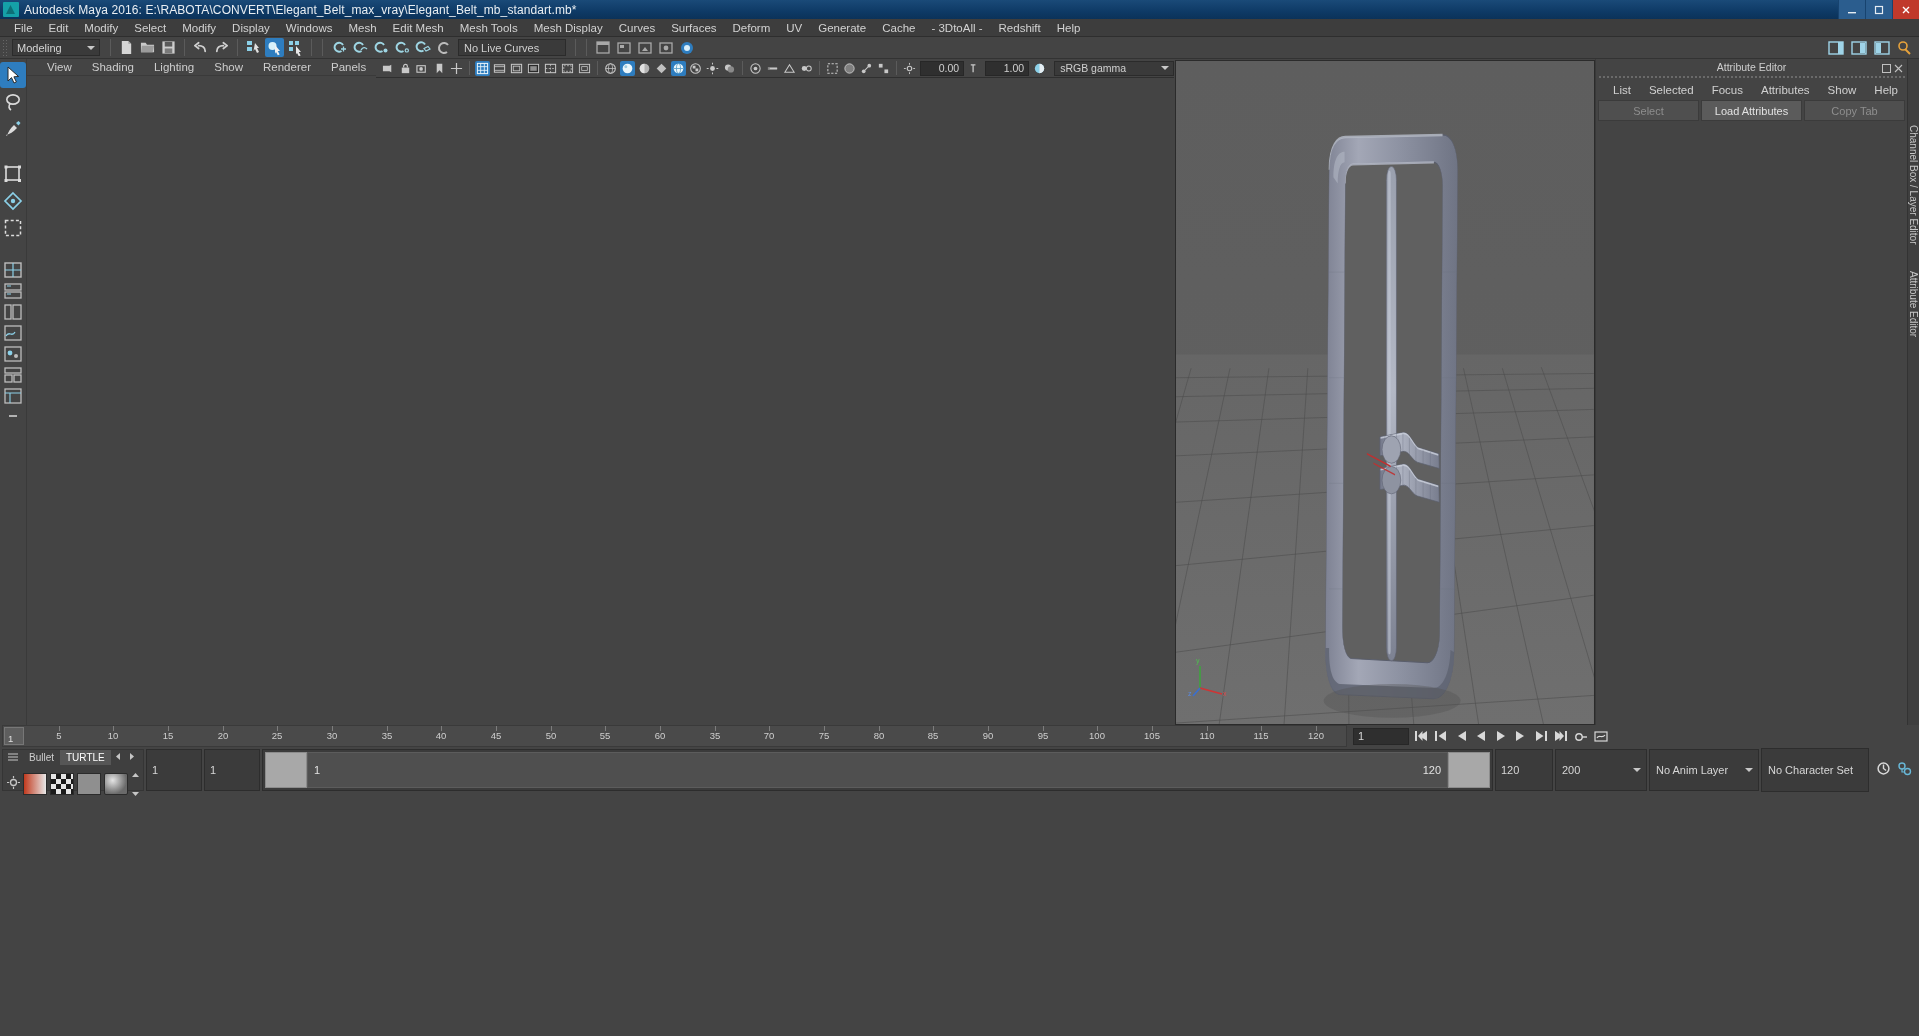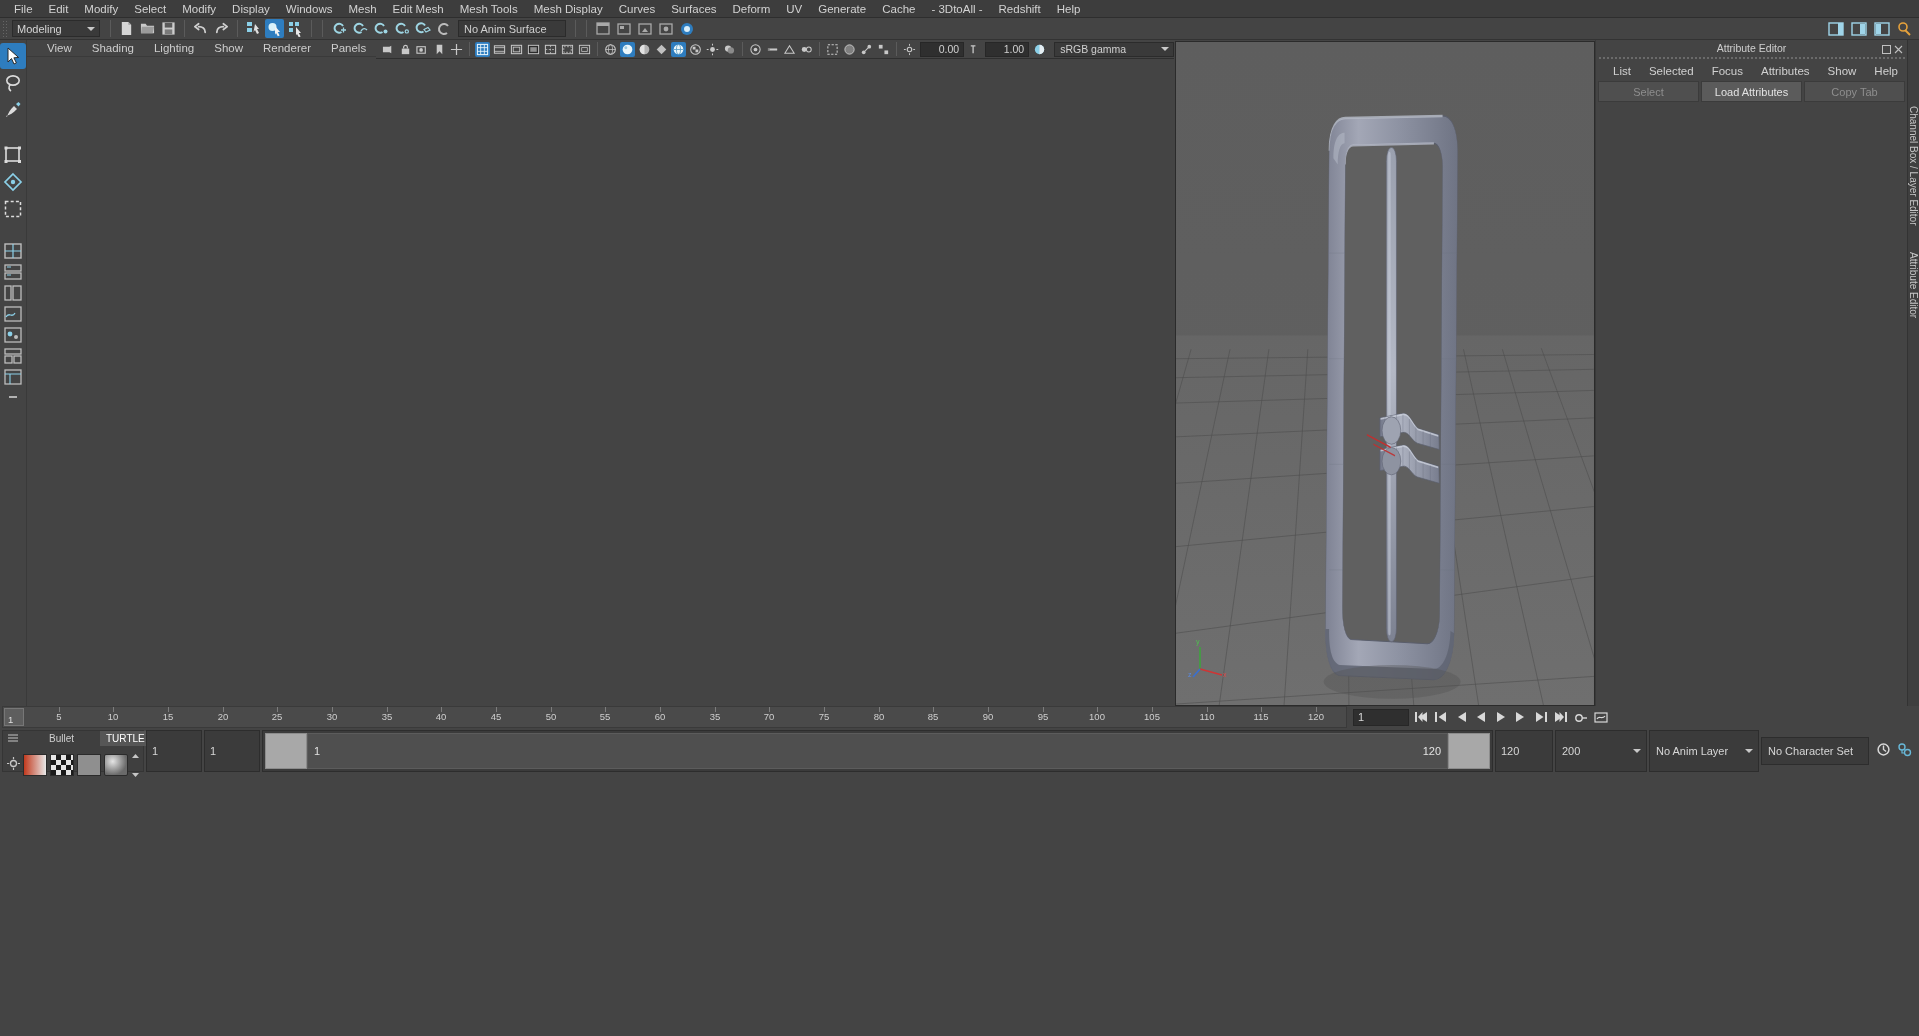--- a/index.html
+++ b/index.html
@@ -179,21 +179,21 @@
   .ts-right { flex:1 1 auto; display:flex; align-items:center; padding-left:6px; gap:3px; }
   .ts-cur-field { width:56px; height:17px; background:#2f2f2f; border:1px solid #272727;
     color:#d6d6d6; font-size:11px; display:flex; align-items:center; padding-left:4px; }
   .pb { width:17px; height:17px; display:flex; align-items:center; justify-content:center; }
   .pb svg { display:block; }
 
   
   .rangerow { height: 46px; background:#444; display:flex; align-items:center; gap:2px; padding:2px; }
   .shelf-mini { width:142px; height:42px; background:#3f3f3f; border:1px solid #353535;
     display:flex; flex-direction:column; }
-  .shelf-tabs { height:15px; display:flex; align-items:center; font-size:10px; color:#cfcfcf;gap:20px; }
+  .shelf-tabs { height:15px; display:flex; align-items:center; font-size:10px; color:#cfcfcf; }
   .shelf-tab { padding:0 6px; line-height:15px; }
   .shelf-tab.active { background:#565656; color:#fff; }
   .shelf-icons { flex:1 1 auto; display:flex; align-items:center; gap:3px; padding-left:4px; }
   .swatch { width:24px; height:22px; border:1px solid #2b2b2b; }
   .rfield { width:56px; height:42px; background:#3b3b3b; border:1px solid #2d2d2d;
     color:#d6d6d6; font-size:11px; display:flex; align-items:center; padding-left:5px; }
   .rangebar { flex:1 1 auto; height:42px; background:#3b3b3b; border:1px solid #2d2d2d;
     position:relative; display:flex; align-items:center; }
   .range-handle { position:absolute; top:2px; width:42px; height:36px;
     background:#a8a8a8; border:1px solid #8c8c8c; }
@@ -204,38 +204,59 @@
   .range-track .r { position:absolute; right:6px; top:50%; transform:translateY(-50%);
     color:#e2e2e2; font-size:11px; }
   .rfield2 { width:58px; height:42px; background:#3b3b3b; border:1px solid #2d2d2d;
     color:#d6d6d6; font-size:11px; display:flex; align-items:center; padding-left:5px; }
   .anim-select { width:92px; height:42px; background:#3b3b3b; border:1px solid #2d2d2d;
     color:#d6d6d6; font-size:11px; display:flex; align-items:center; padding-left:6px;
     position:relative; }
   .anim-select .caret { position:absolute; right:5px; top:50%; margin-top:-2px;
     border-left:4px solid transparent; border-right:4px solid transparent;
     border-top:4px solid #c8c8c8; }
-  .charset { width:108px; height:28px; background:#3b3b3b; border:1px solid #2d2d2d;
+  .charset { width:108px; height:44px; background:#3b3b3b; border:1px solid #2d2d2d;
     color:#d6d6d6; font-size:11px; display:flex; align-items:center; padding-left:6px; }
   .endbtns { display:flex; align-items:center; gap:4px; padding:0 4px; }
 
   
   .cmdrow { height: 22px; background:#444; display:flex; align-items:center;
     gap:3px; padding: 0 2px; }
   .mel-label { width:46px; color:#d2d2d2; font-size:11px; text-align:center; }
   .cmd-input { width:398px; height:17px; background:#2f2f2f; border:1px solid #272727; }
   .cmd-out { flex:1 1 auto; height:17px; background:#2f2f2f; border:1px solid #272727; }
   .cmd-icon { width:16px; height:16px; display:flex; align-items:center; justify-content:center; }
   .help-row { height: 14px; background:#444; }
 </style>
 </head>
 <body>
 
 <div class="app">
 
+  <div class="titlebar">
+    <div class="maya-logo"></div>
+    <div class="title-text">Autodesk Maya 2016: E:\RABOTA\CONVERT\Elegant_Belt_max_vray\Elegant_Belt_mb_standart.mb*</div>
+    <div class="winbtns">
+      <div class="winbtn">
+        <svg width="10" height="10" viewBox="0 0 10 10">
+            <rect x="1" y="7" width="8" height="1.4" fill="#e6edf3"></rect>
+          </svg>
+      </div>
+      <div class="winbtn">
+        <svg width="10" height="10" viewBox="0 0 10 10">
+            <rect x="1.5" y="1.5" width="7" height="7" fill="none" stroke="#e6edf3" stroke-width="1.2"></rect>
+          </svg>
+      </div>
+      <div class="winbtn close">
+        <svg width="10" height="10" viewBox="0 0 10 10">
+            <path d="M2 2 L8 8 M8 2 L2 8" stroke="#fff" stroke-width="1.4"></path>
+          </svg>
+      </div>
+    </div>
+  </div>
 
   <div class="menubar">
     <div class="mi">File</div>
     <div class="mi">Edit</div>
     <div class="mi">Modify</div>
     <div class="mi">Select</div>
     <div class="mi">Modify</div>
     <div class="mi">Display</div>
     <div class="mi">Windows</div>
     <div class="mi">Mesh</div>
@@ -346,21 +367,21 @@
           <path d="M10 4.5a4.5 4.5 0 1 0 -1.5 6" fill="none" stroke="#9ed6e4" stroke-width="2"></path>
           <path d="M9 8.5l4-2 2 2.5-4 2z" fill="none" stroke="#9ed6e4" stroke-width="1.2"></path>
         </svg>
     </div>
     <div class="tbtn">
       <svg width="16" height="16" viewBox="0 0 16 16">
           <path d="M12 5a5 5 0 1 0 -1 7" fill="none" stroke="#bcbcbc" stroke-width="2"></path>
         </svg>
     </div>
     <div class="live-field">
-      <span>No Anim Surface</span>
+      <span>No Live Curves</span>
     </div>
     <div class="tsep"></div>
     <div class="tsep"></div>
 
     <div class="tbtn">
       <svg width="16" height="16" viewBox="0 0 16 16">
           <rect x="2" y="2" width="12" height="11" fill="none" stroke="#a9a9a9" stroke-width="1.3"></rect>
           <rect x="2" y="2" width="12" height="3" fill="#a9a9a9"></rect>
         </svg>
     </div>

